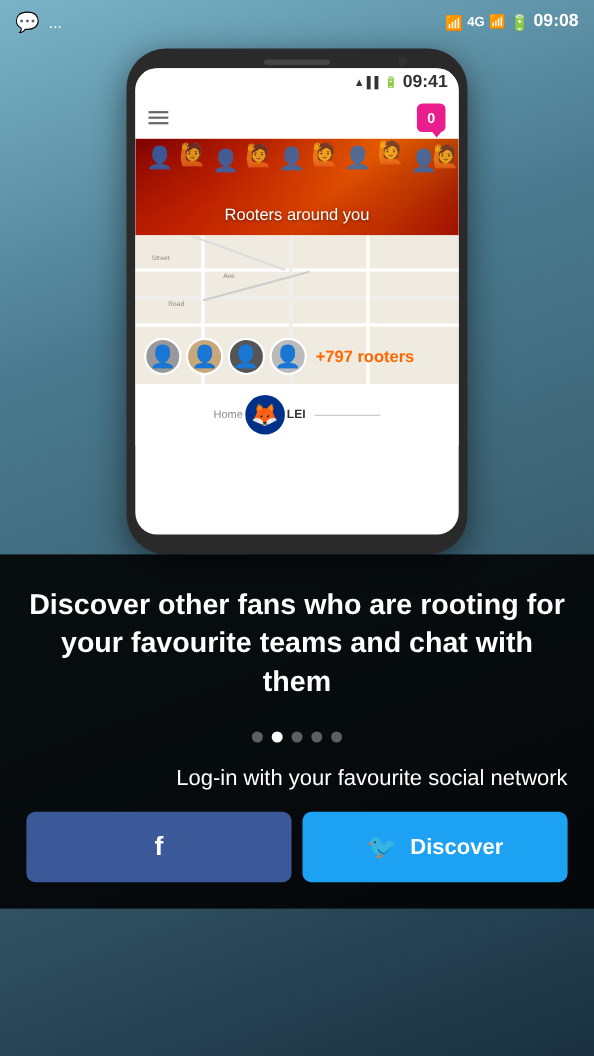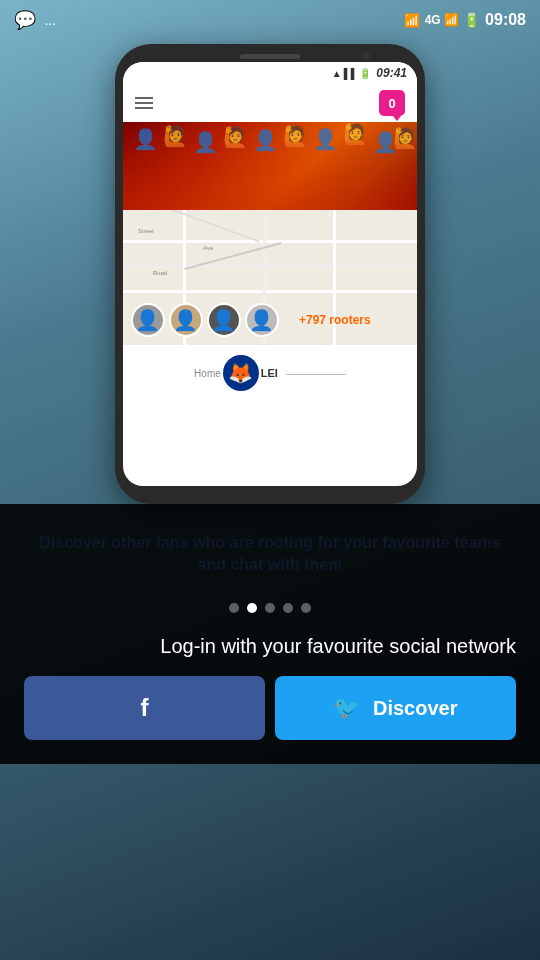--- a/index.html
+++ b/index.html
@@ -115,24 +115,23 @@
 
     .inner-status-icons {
       display: flex;
       align-items: center;
       gap: 2px;
       font-size: 10px;
       color: #333;
     }
 
     .inner-time {
-      font-size: 12px;
+      font-size: 16px;
       font-weight: bold;
       color: #333;
-      font-style: italic;
     }
 
     
     .app-header {
       display: flex;
       justify-content: space-between;
       align-items: center;
       padding: 6px 12px;
       background: white;
     }
@@ -244,23 +243,23 @@
       border: 2px solid white;
       overflow: hidden;
       background: #888;
       display: flex;
       align-items: center;
       justify-content: center;
     }
 
     .rooters-count {
       color: #ff6600;
-      font-size: 12px;
-      font-weight: bold;
-      margin-left: 16px;
+      font-size: 15px;
+      font-weight: bold;
+      margin-left: 4px;
     }
 
     
     .match-section {
       display: flex;
       align-items: center;
       justify-content: center;
       padding: 10px 8px;
       gap: 8px;
       background: white;
@@ -302,22 +301,22 @@
     
     .main-content {
       position: relative;
       z-index: 5;
       background: rgba(0,0,0,0.88);
       margin-top: 0;
       padding: 28px 24px 24px;
     }
 
     .discover-text {
-      color: #0f172a;
-      font-size: 16px;
+      color: #ffffff;
+      font-size: 26px;
       font-weight: bold;
       text-align: center;
       line-height: 1.35;
       margin-bottom: 28px;
     }
 
     
     .dots-row {
       display: flex;
       justify-content: center;
@@ -456,20 +455,21 @@
           <span class="crowd-figure" style="top:2px;left:40px;">🙋</span>
           <span class="crowd-figure" style="top:8px;left:70px;">👤</span>
           <span class="crowd-figure" style="top:3px;left:100px;">🙋</span>
           <span class="crowd-figure" style="top:6px;left:130px;">👤</span>
           <span class="crowd-figure" style="top:2px;left:160px;">🙋</span>
           <span class="crowd-figure" style="top:5px;left:190px;">👤</span>
           <span class="crowd-figure" style="top:0px;left:220px;">🙋</span>
           <span class="crowd-figure" style="top:8px;left:250px;">👤</span>
           <span class="crowd-figure" style="top:4px;left:270px;">🙋</span>
         </div>
+        <div class="banner-text">Rooters around you</div>
       </div>
 
       <div class="map-area">
         <div class="map-bg">
           <div class="map-road road-1" style="background:#fff;"></div>
           <div class="map-road road-2" style="background:#eee;"></div>
           <div class="map-road road-3" style="background:#fff;"></div>
           <div class="map-road road-v1" style="background:#fff;"></div>
           <div class="map-road road-v2" style="background:#eee;"></div>
           <div class="map-road road-v3" style="background:#fff;"></div>

